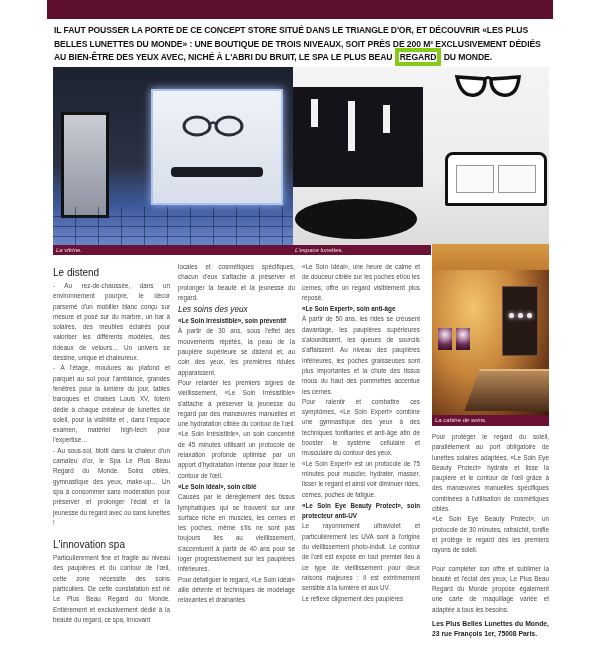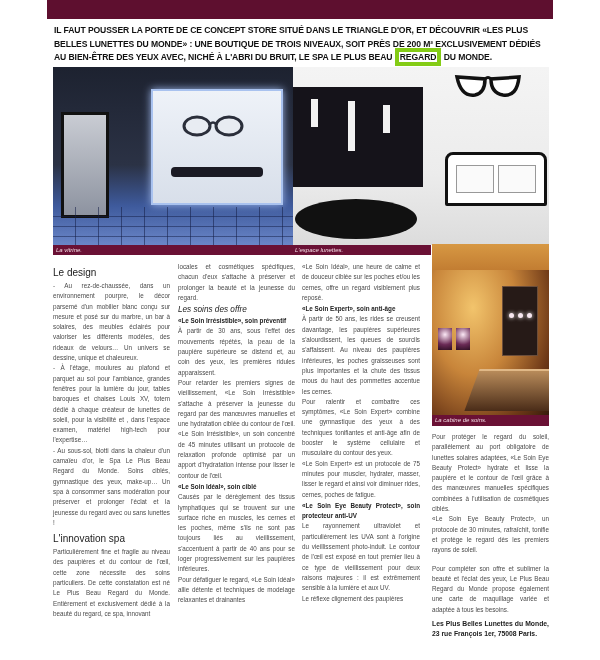--- a/index.html
+++ b/index.html
@@ -95,31 +95,31 @@
   </div>
   <div class="lamp" style="left:6px;top:84px;"></div>
   <div class="lamp" style="left:24px;top:84px;"></div>
   <div class="bed"></div>
   <div class="capbar">
     <span>La cabine de soins.</span>
   </div>
 </div>
 
 <div class="col c1">
-  <h2>Le design</h2>
+  <h2>Le distend</h2>
   <p>- Au rez-de-chaussée, dans un environnement pourpre, le décor parsemé d'un mobilier blanc conçu sur mesure et posé sur du marbre, un bar à solaires, des meubles éclairés pour valoriser les différents modèles, des rideaux de velours… Un univers se dessine, unique et chaleureux.</p>
   <p>- À l'étage, moulures au plafond et parquet au sol pour l'ambiance, grandes fenêtres pour la lumière du jour, tables baroques et chaises Louis XV, totem dédié à chaque créateur de lunettes de soleil, pour la visibilité et , dans l'espace examen, matériel high-tech pour l'expertise…</p>
   <p>- Au sous-sol, blotti dans la chaleur d'un camaïeu d'or, le Spa Le Plus Beau Regard du Monde. Soins ciblés, gymnastique des yeux, make-up… Un spa à consommer sans modération pour préserver et prolonger l'éclat et la jeunesse du regard avec ou sans lunettes !</p>
-  <h2 style="margin-top:4px;">L'innovation spa</h2>
+  <h2 style="margin-top:10px;">L'innovation spa</h2>
   <p>Particulièrement fine et fragile au niveau des paupières et du contour de l'œil, cette zone nécessite des soins particuliers. De cette constatation est né  Le Plus Beau Regard du Monde. Entièrement et exclusivement dédié à la beauté du regard, ce spa, innovant</p>
 </div>
 
 <div class="col c2">
   <p>locales et cosmétiques spécifiques, chacun d'eux s'attache à préserver et prolonger la beauté et la jeunesse du regard.</p>
-  <h3>Les soins des offre</h3>
+  <h3>Les soins des yeux</h3>
   <p class="sub">«Le Soin Irrésistible», soin préventif</p>
   <p>À partir de 30 ans, sous l'effet des mouvements répétés, la peau de la paupière supérieure se distend et, au coin des yeux, les premières ridules apparaissent.</p>
   <p>Pour retarder les premiers signes de vieillissement, «Le Soin Irrésistible» s'attache à préserver la jeunesse du regard par des manœuvres manuelles et une hydratation ciblée du contour de l'œil. «Le Soin Irrésistible», un soin concentré de 45 minutes utilisant un protocole de relaxation profonde optimisé par un apport d'hydratation intense pour lisser le contour de l'œil.</p>
   <p class="sub">«Le Soin Idéal», soin ciblé</p>
   <p>Causés par le dérèglement des tissus lymphatiques qui se trouvent sur une surface riche en muscles, les cernes et les poches, même s'ils ne sont pas toujours liés au vieillissement, s'accentuent à partir de 40 ans pour se loger progressivement sur les paupières inférieures.</p>
   <p>Pour défatiguer le regard, «Le Soin Idéal» allie détente et techniques de modelage relaxantes et drainantes</p>
 </div>
 
 <div class="col c3">
   <p>«Le Soin Idéal», une heure de calme et de douceur ciblée sur les poches et/ou les cernes, offre un regard visiblement plus reposé.</p>

